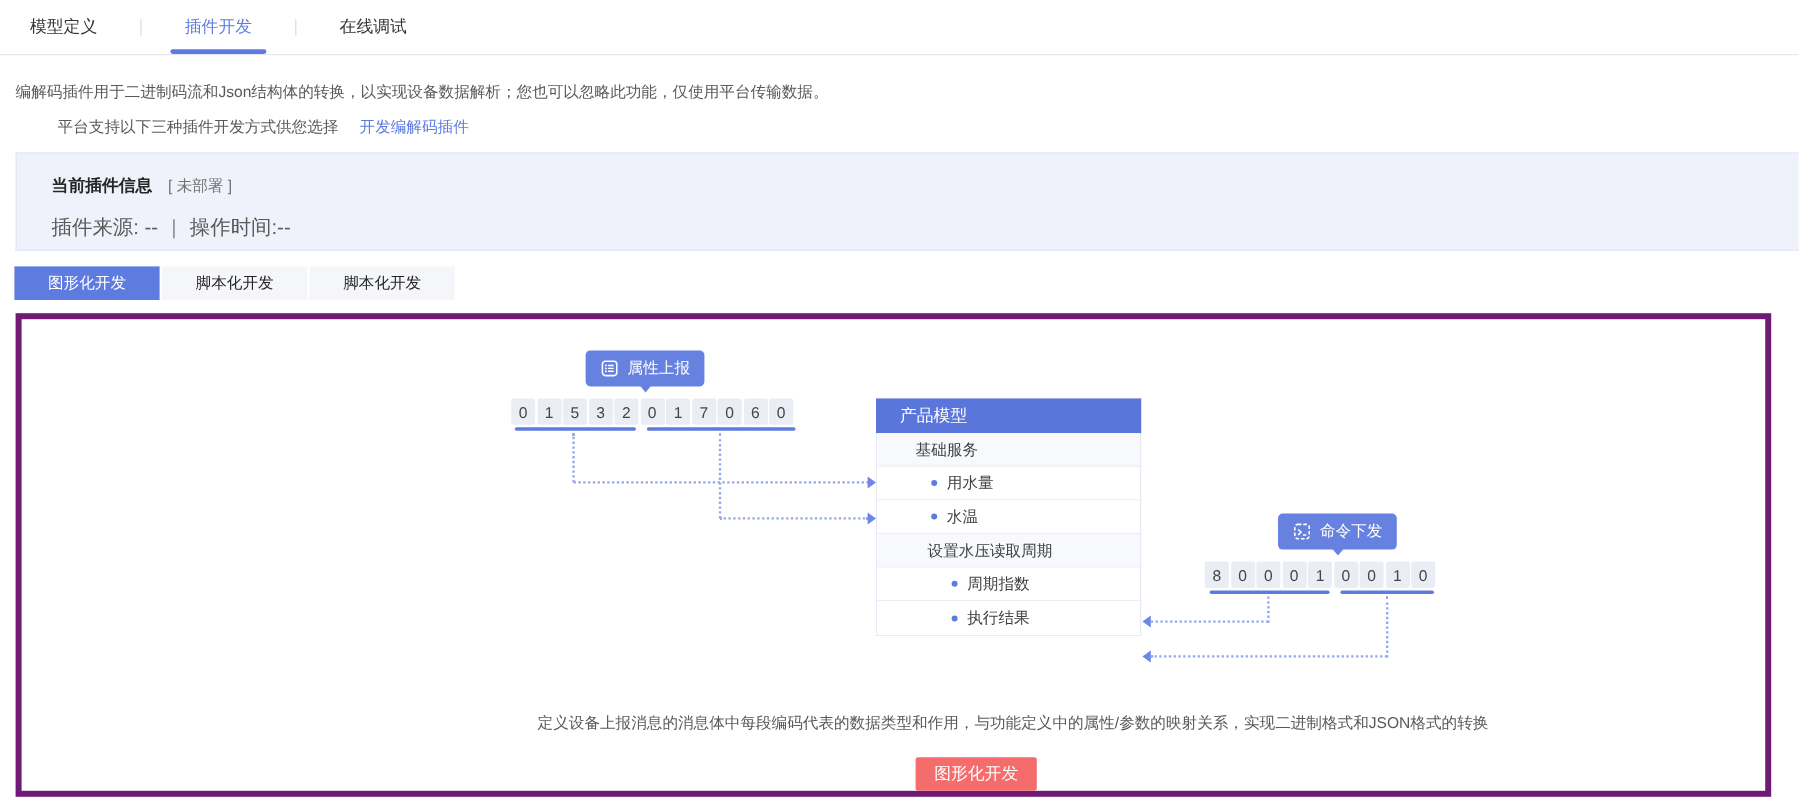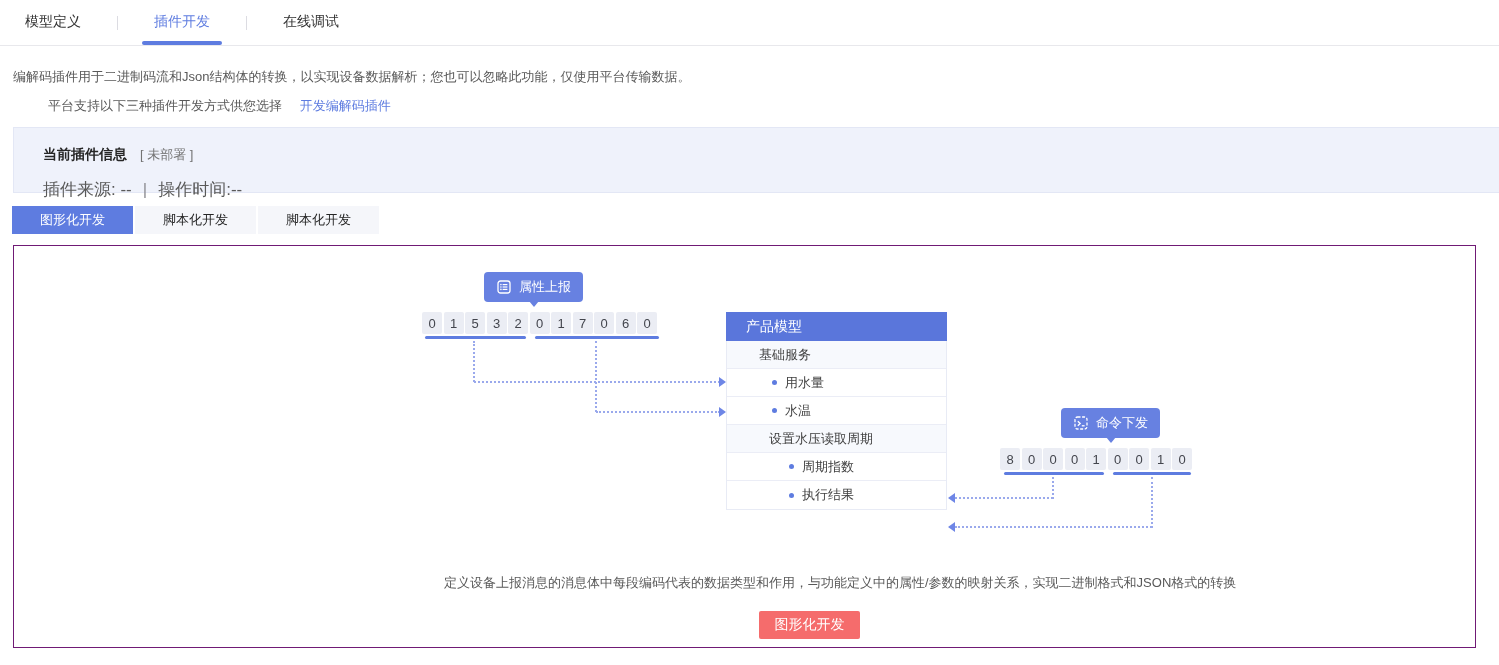--- a/index.html
+++ b/index.html
@@ -7,42 +7,42 @@
     --connector:#9aa9ec; --arrow:#6e86e6; --btn-red:#f56c6c; --info-bg:#eff2fb;
   }
   *{box-sizing:border-box;}
   html,body{margin:0;padding:0;}
   body{
     width:1499px;height:665px;overflow:hidden;background:#fff;
     font-family:"Liberation Sans","DejaVu Sans",sans-serif;color:#333;
   }
   
   .top-tabbar{height:46px;border-bottom:1px solid #e8e8ec;display:flex;align-items:center;padding-left:13px;}
-  .top-tab{position:relative;padding:0 12px;font-size:14px;color:#333;height:46px;line-height:44px;cursor:pointer;white-space:nowrap;font-family:Liberation Serif, serif;}
+  .top-tab{position:relative;padding:0 12px;font-size:14px;color:#333;height:46px;line-height:44px;cursor:pointer;white-space:nowrap;}
   .top-tab.active{color:var(--accent);}
   .top-tab.active::after{content:'';position:absolute;left:0;right:0;bottom:1px;height:4px;border-radius:2px;background:var(--accent);}
   .tab-sep{width:1px;height:14px;background:#dcdce2;margin:0 24px;}
   
   .desc{font-size:13px;color:#595959;line-height:14px;margin:0 0 0 13px;}
   .desc1{margin-top:24px;}
   .desc2{margin-top:15px;margin-left:48px;}
   .link{color:var(--accent);margin-left:14px;cursor:pointer;text-decoration:none;}
   
-  .info-box{margin:14px 0 0 13px;height:66px;background:var(--info-bg);border:1px solid #e3e7f5;border-right:none;padding:18px 0 0 29px;}
+  .info-box{margin:14px 0 0 13px;height:82px;background:var(--info-bg);border:1px solid #e3e7f5;border-right:none;padding:18px 0 0 29px;}
   .info-title-row{display:flex;align-items:baseline;}
   .info-title{font-size:14px;font-weight:bold;color:#262626;}
   .info-status{font-size:13px;color:#737373;margin-left:13px;}
   .info-meta{margin-top:14px;font-size:17px;color:#595959;display:flex;align-items:center;}
   .meta-divider{margin:0 11px;color:#8f8f94;}
   
   .dev-tabs{margin:13px 0 0 12px;display:flex;gap:2px;}
   .dev-tab{height:28px;line-height:28px;padding:0 28px;font-size:13px;background:#f5f6fa;color:#262626;cursor:pointer;text-align:center;white-space:nowrap;}
   .dev-tab.active{background:var(--accent);color:#fff;}
   
-  .panel{position:relative;margin:11px 23px 0 13px;height:403px;border:1px solid #701a75;background:#fff;}
+  .panel{position:relative;margin:11px 23px 0 13px;height:403px;border:5px solid #701a75;background:#fff;}
   .badge{position:absolute;height:30px;background:var(--badge);border-radius:4px;color:#fff;font-size:13px;display:flex;align-items:center;padding:0 12px;gap:7px;}
   .badge::after{content:'';position:absolute;left:50%;bottom:-5px;margin-left:-5px;width:0;height:0;
     border-left:5px solid transparent;border-right:5px solid transparent;border-top:6px solid var(--badge);}
   .badge svg{width:16px;height:16px;display:block;}
   #badge-report{left:470px;top:26px;}
   #badge-command{left:1047px;top:162px;}
   .hexrow{position:absolute;display:flex;gap:1.5px;}
   #hexrow-report{left:408px;top:66px;}
   #hexrow-command{left:986px;top:202px;}
   .hexcell{width:20px;height:22px;background:#ebedf4;color:#43454d;font-size:13px;border-radius:2px;

